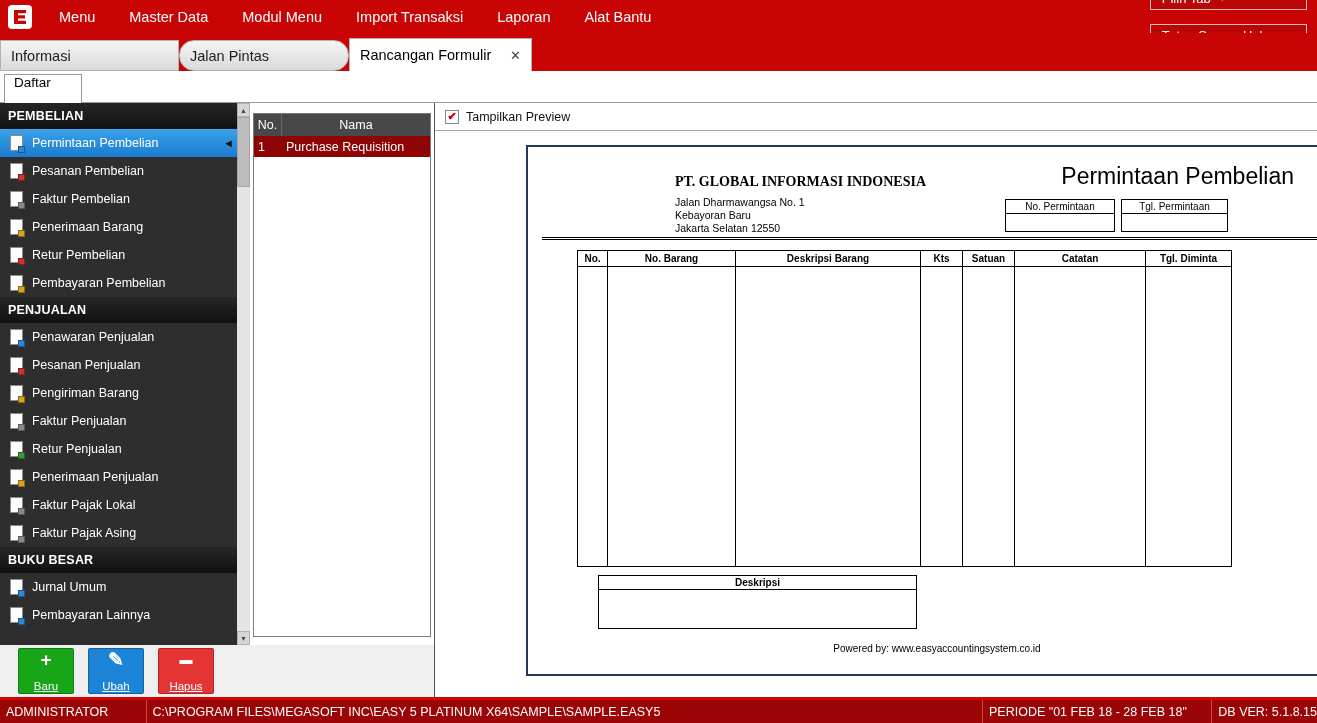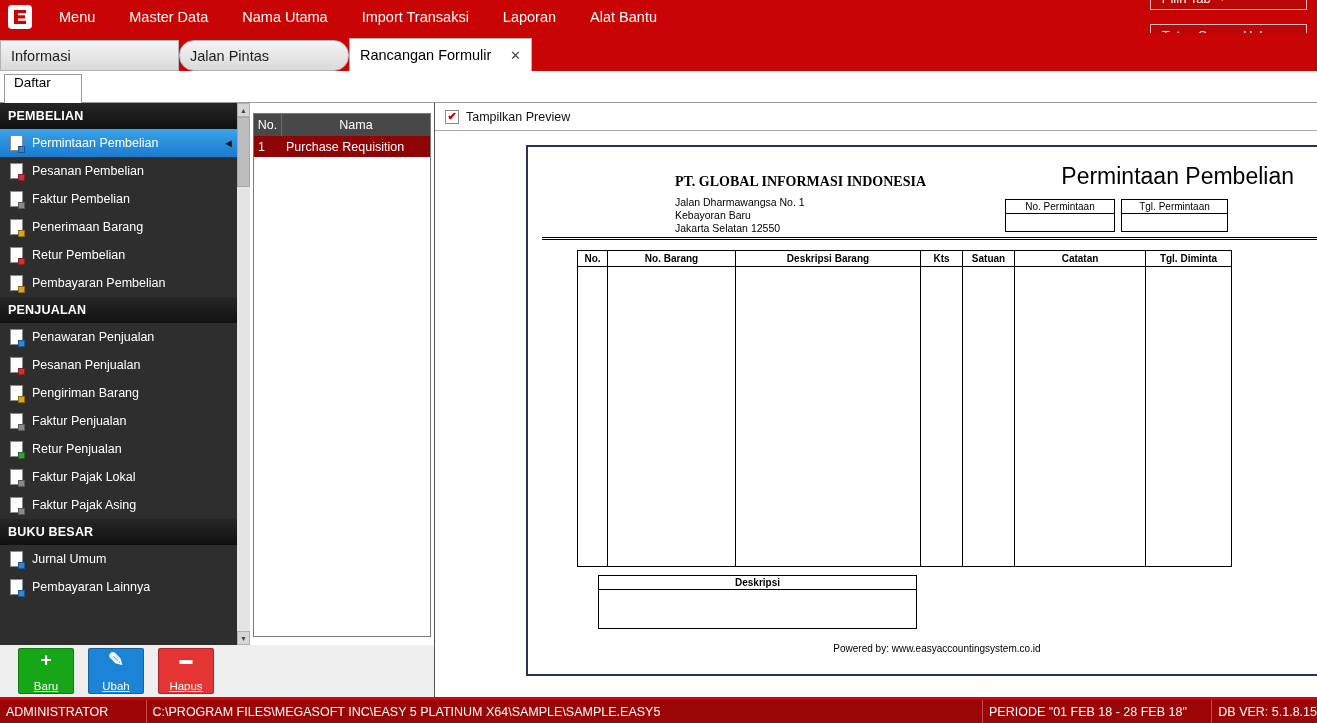--- a/index.html
+++ b/index.html
@@ -111,21 +111,21 @@
 
   <div class="menubar">
     <div class="logo">
       <svg width="24" height="24" viewBox="0 0 24 24">
           <rect width="24" height="24" rx="4" fill="#ffffff"></rect>
           <path d="M6 5 h12 v3.2 h-8 v2.1 h7 v3.2 h-7 v2.3 h8 v3.2 h-12 z" fill="#c90404"></path>
         </svg>
     </div>
     <div class="menu-item">Menu</div>
     <div class="menu-item">Master Data</div>
-    <div class="menu-item">Nama Utama</div>
+    <div class="menu-item">Modul Menu</div>
     <div class="menu-item">Import Transaksi</div>
     <div class="menu-item">Laporan</div>
     <div class="menu-item">Alat Bantu</div>
     <div class="menubar-right">
       <div class="red-btn">
         <span>Pilih Tab</span>
         <span class="chev">▼</span>
       </div>
       <div class="red-btn">
         <span>Tutup Semua Halaman</span>
@@ -218,20 +218,26 @@
         <span class="icon-doc">
             <span class="badge" style="background:#8a8a8a"></span>
           </span>
         <span>Faktur Penjualan</span>
       </div>
       <div class="sb-item">
         <span class="icon-doc">
             <span class="badge" style="background:#3a9b3a"></span>
           </span>
         <span>Retur Penjualan</span>
+      </div>
+      <div class="sb-item">
+        <span class="icon-doc">
+            <span class="badge" style="background:#d9a520"></span>
+          </span>
+        <span>Penerimaan Penjualan</span>
       </div>
       <div class="sb-item">
         <span class="icon-doc">
             <span class="badge" style="background:#8a8a8a"></span>
           </span>
         <span>Faktur Pajak Lokal</span>
       </div>
       <div class="sb-item">
         <span class="icon-doc">
             <span class="badge" style="background:#8a8a8a"></span>

